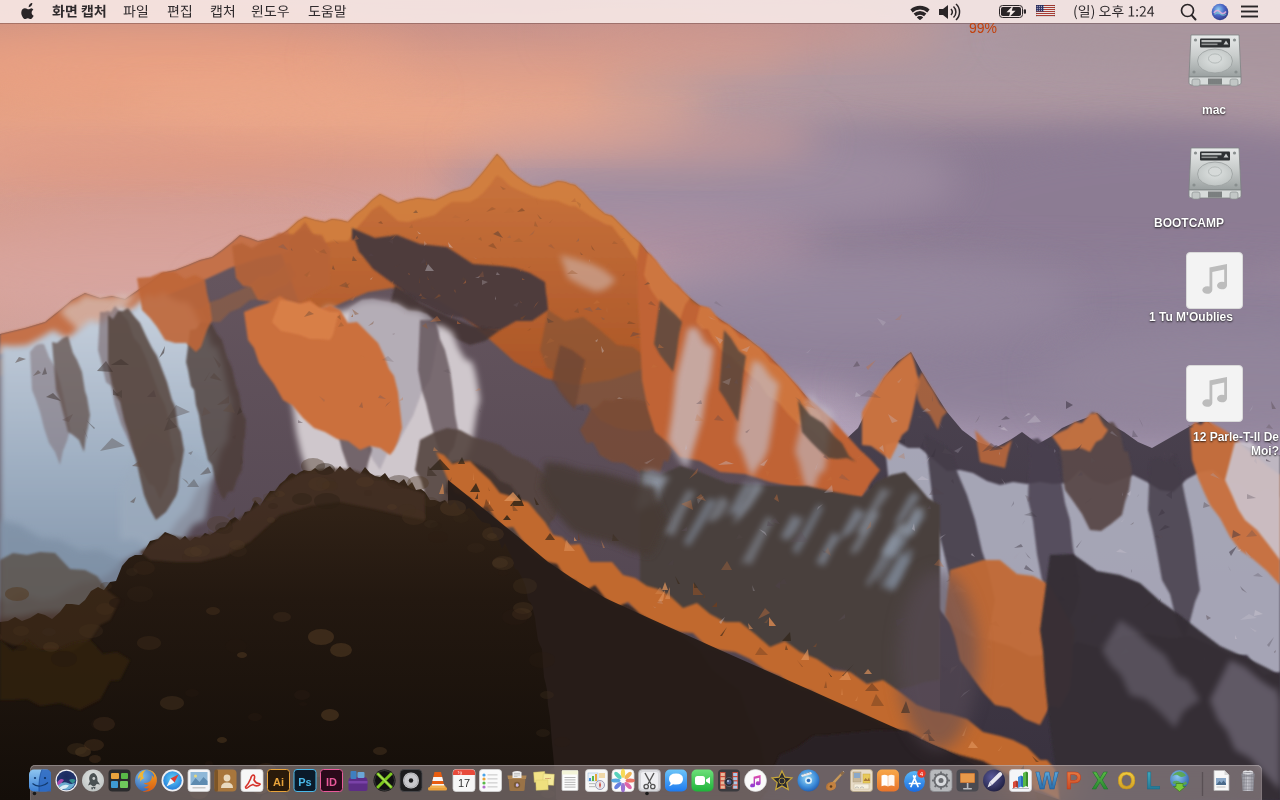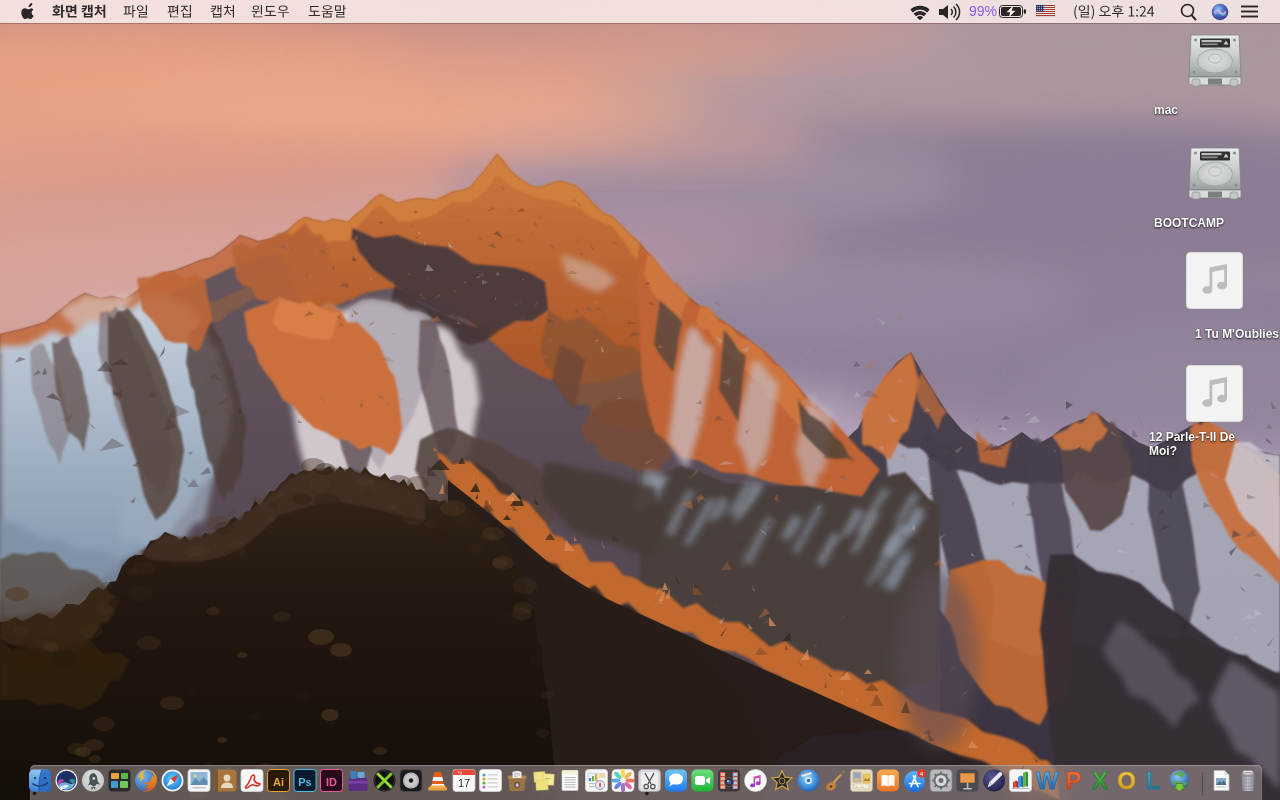--- a/index.html
+++ b/index.html
@@ -792,21 +792,21 @@
 <path d="M7.8 13.4 A4.6 4.6 0 0 1 14.2 13.4 L11 16.2 Z" fill="#2a2527"></path>
 </svg>
     <svg style="position:absolute;left:938px;top:3px" width="26" height="18" viewBox="0 0 26 18">
 <polygon points="1,6 5,6 10,2 10,16 5,12 1,12" fill="#2a2527"></polygon>
 <g fill="none" stroke="#2a2527" stroke-width="1.5">
 <path d="M13 6 A4.5 4.5 0 0 1 13 12"></path>
 <path d="M15.5 3.5 A7.5 7.5 0 0 1 15.5 14.5"></path>
 <path d="M18 1 A10.8 10.8 0 0 1 18 17"></path>
 </g>
     </svg>
-    <div style="position:absolute;left:969px;top:3px;width:30px;font:14px 'Liberation Sans';color:#8b5cf6">99%</div>
+    <div style="position:absolute;left:969px;top:20px;width:30px;font:14px 'Liberation Sans';color:#c2410c">99%</div>
     <svg style="position:absolute;left:999px;top:5px" width="27" height="13" viewBox="0 0 27 13">
 <rect x="0.5" y="0.5" width="23" height="12" rx="3" fill="none" stroke="#2a2527"></rect>
 <rect x="2" y="2" width="20" height="9" rx="1.8" fill="#2a2527"></rect>
 <rect x="24.8" y="4.2" width="2.2" height="4.6" rx="1" fill="#2a2527"></rect>
 <polygon points="14.2,0.5 7.5,7.2 11.2,7.2 9.8,12.5 16.5,5.8 12.8,5.8" fill="#f6ece9"></polygon>
 </svg>
     <svg style="position:absolute;left:1036px;top:5px" width="19" height="12" viewBox="0 0 19 12">
       <rect width="19" height="12" fill="#a83c34"></rect>
       <rect y="1" width="19" height="0.95" fill="#eee"></rect>
       <rect y="3" width="19" height="0.95" fill="#eee"></rect>
@@ -888,21 +888,21 @@
 <rect x="14.5" y="8" width="20" height="2.2" fill="#babdbd"></rect>
 <rect x="14.5" y="11.5" width="16" height="1.6" fill="#8f9292"></rect>
 <path d="M39 8.5 l2.5 4 h-5 z" fill="#c8cbcb"></path>
 <ellipse cx="28" cy="29" rx="17.5" ry="12" fill="url(#hddd118732)" stroke="#9aa09f" stroke-width="0.8"></ellipse>
 <ellipse cx="28" cy="26.5" rx="6.5" ry="4.6" fill="#d6dad9" stroke="#aab0af" stroke-width="0.8"></ellipse>
 <circle cx="8.5" cy="8" r="1.6" fill="#888e8e"></circle>
     <circle cx="47.5" cy="8" r="1.6" fill="#888e8e"></circle>
 <circle cx="7" cy="40" r="1.6" fill="#888e8e"></circle>
     <circle cx="49" cy="40" r="1.6" fill="#888e8e"></circle>
 </svg>
-<div style="position:absolute;left:1154px;top:103px;width:120px;text-align:left;font:bold 12px 'Liberation Sans';color:#fff;text-shadow:0 1px 2px rgba(0,0,0,0.75),0 0 1px rgba(0,0,0,0.5);line-height:14px">mac</div>
+<div style="position:absolute;left:1154px;top:103px;width:120px;text-align:center;font:bold 12px 'Liberation Sans';color:#fff;text-shadow:0 1px 2px rgba(0,0,0,0.75),0 0 1px rgba(0,0,0,0.5);line-height:14px">mac</div>
 <svg style="position:absolute;left:1187px;top:145px" width="56" height="58" viewBox="0 0 56 58">
 <defs>
       <linearGradient id="hddb1187145" x1="0" y1="0" x2="0" y2="1">
 <stop offset="0" stop-color="#e8eaea"></stop>
         <stop offset="0.5" stop-color="#c8cccb"></stop>
         <stop offset="1" stop-color="#9aa0a0"></stop>
       </linearGradient>
 <radialGradient id="hddd1187145" cx="0.5" cy="0.45" r="0.65">
 <stop offset="0" stop-color="#dfe3e2"></stop>
         <stop offset="0.8" stop-color="#c2c7c6"></stop>
@@ -931,26 +931,26 @@
 <circle cx="8.5" cy="8" r="1.6" fill="#888e8e"></circle>
     <circle cx="47.5" cy="8" r="1.6" fill="#888e8e"></circle>
 <circle cx="7" cy="40" r="1.6" fill="#888e8e"></circle>
     <circle cx="49" cy="40" r="1.6" fill="#888e8e"></circle>
 </svg>
 <div style="position:absolute;left:1154px;top:216px;width:120px;text-align:left;font:bold 12px 'Liberation Sans';color:#fff;text-shadow:0 1px 2px rgba(0,0,0,0.75),0 0 1px rgba(0,0,0,0.5);line-height:14px">BOOTCAMP</div>
 <svg style="position:absolute;left:1186px;top:252px" width="57" height="57" viewBox="0 0 57 57">
 <rect x="0.5" y="0.5" width="56" height="56" rx="3.5" fill="#f3f3f3" stroke="#d9d9d9" stroke-width="1"></rect>
 <path d="M23.5 15.5 L41 12 L41 33.5 a5 3.8 0 1 1 -2.8 -3.4 L38.2 17.6 L26.3 20 L26.3 38 a5 3.8 0 1 1 -2.8 -3.4 Z" fill="#bcbcbc"></path>
 </svg>
-<div style="position:absolute;left:1149px;top:327px;width:130px;text-align:right;font:bold 12px 'Liberation Sans';color:#fff;text-shadow:0 1px 2px rgba(0,0,0,0.75),0 0 1px rgba(0,0,0,0.5);line-height:14px">1 Tu M'Oublies</div>
+<div style="position:absolute;left:1149px;top:310px;width:130px;text-align:left;font:bold 12px 'Liberation Sans';color:#fff;text-shadow:0 1px 2px rgba(0,0,0,0.75),0 0 1px rgba(0,0,0,0.5);line-height:14px">1 Tu M'Oublies</div>
 <svg style="position:absolute;left:1186px;top:365px" width="57" height="57" viewBox="0 0 57 57">
 <rect x="0.5" y="0.5" width="56" height="56" rx="3.5" fill="#f3f3f3" stroke="#d9d9d9" stroke-width="1"></rect>
 <path d="M23.5 15.5 L41 12 L41 33.5 a5 3.8 0 1 1 -2.8 -3.4 L38.2 17.6 L26.3 20 L26.3 38 a5 3.8 0 1 1 -2.8 -3.4 Z" fill="#bcbcbc"></path>
 </svg>
-<div style="position:absolute;left:1149px;top:430px;width:130px;text-align:left;font:bold 12px 'Liberation Sans';color:#fff;text-shadow:0 1px 2px rgba(0,0,0,0.75),0 0 1px rgba(0,0,0,0.5);line-height:14px">12 Parle-T-Il De<br>Moi?</div>
+<div style="position:absolute;left:1149px;top:430px;width:130px;text-align:right;font:bold 12px 'Liberation Sans';color:#fff;text-shadow:0 1px 2px rgba(0,0,0,0.75),0 0 1px rgba(0,0,0,0.5);line-height:14px">12 Parle-T-Il De<br>Moi?</div>
 <div style="position:absolute;left:30px;top:765px;width:1232px;height:35px;background:rgba(175,162,163,0.5);backdrop-filter:blur(22px);border-radius:5px 5px 0 0;box-shadow:inset 0 1px 0 rgba(255,255,255,0.25), inset 1px 0 0 rgba(255,255,255,0.1), inset -1px 0 0 rgba(255,255,255,0.1)"></div>
 <svg style="position:absolute;left:0;top:760px" width="1280" height="40" viewBox="0 0 1280 40">
     <g transform="translate(28.5,9)">
       <defs>
         <linearGradient id="fnd" x1="0" y1="0" x2="0" y2="1">
           <stop offset="0" stop-color="#8fc6f0"></stop>
           <stop offset="1" stop-color="#3a7fd5"></stop>
         </linearGradient>
       </defs>
       <rect x="0.5" y="0.5" width="22" height="22" rx="5" fill="url(#fnd)"></rect>

